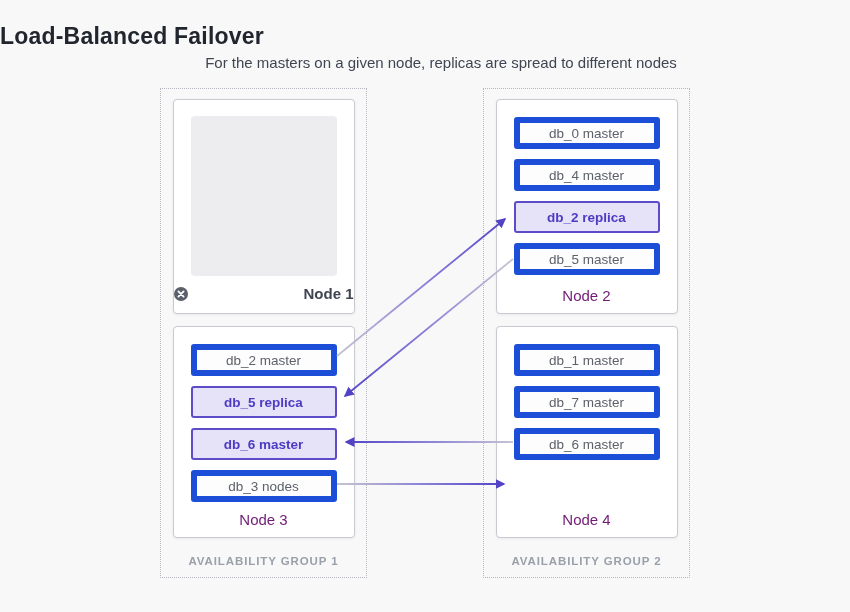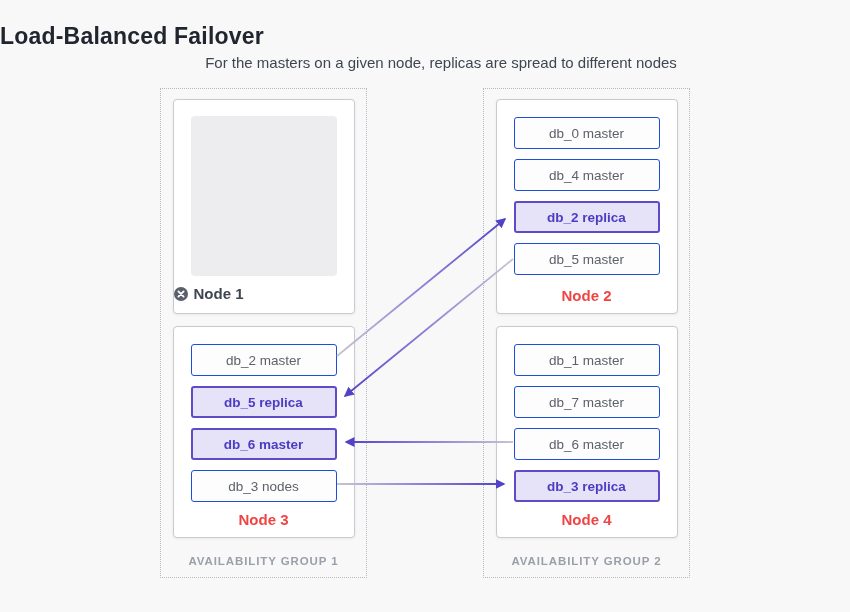--- a/index.html
+++ b/index.html
@@ -44,36 +44,36 @@
   .card-bottom { top:237px; height:212px; }
 
   .placeholder {
     width:146px; height:160px; margin-top:16px;
     background:#ededef; border-radius:4px;
   }
 
   .dbs { display:flex; flex-direction:column; gap:10px; margin-top:17px; }
   .db {
     width:146px; height:32px; box-sizing:border-box;
-    background:#fdfdfe; border:1px solid #1d4ed8; border-radius:3px;
+    background:#fdfdfe; border:6px solid #1d4ed8; border-radius:3px;
     display:flex; align-items:center; justify-content:center;
     font-size:13.5px; color:#5d6169;
   }
   .db.replica {
     background:#e6e2f7; border:2px solid #5c4cc7;
     color:#4c3cc4; font-weight:700;
   }
 
   .node-label {
     position:absolute; bottom:9px; left:0; width:100%;
-    text-align:center; font-size:15px; font-weight:700; color:#ef4444;
+    text-align:center; font-size:15px; font-weight:400; color:#701a75;
   }
   .node-label-row {
     position:absolute; bottom:11px; left:0; width:100%;
-    display:flex; align-items:center; justify-content:flex-start; gap:6px;
+    display:flex; align-items:center; justify-content:space-between; gap:6px;
     font-size:15px; font-weight:700; color:#3f4550;
   }
   .x-icon { width:14px; height:14px; display:block; }
 
   .arrows {
     position:absolute; top:0; left:0; width:850px; height:612px;
     pointer-events:none; z-index:5;
   }
 </style>
 </head>
@@ -120,21 +120,20 @@
         <div class="db">db_5 master</div>
       </div>
       <div class="node-label">Node 2</div>
     </div>
 
     <div class="card card-bottom">
       <div class="dbs">
         <div class="db">db_1 master</div>
         <div class="db">db_7 master</div>
         <div class="db">db_6 master</div>
-        <div class="db replica">db_3 replica</div>
       </div>
       <div class="node-label">Node 4</div>
     </div>
 
     <div class="group-label">AVAILABILITY GROUP 2</div>
   </div>
 
   <svg class="arrows" viewBox="0 0 850 612">
     <defs>
       <marker id="ah" viewBox="0 0 10 10" refX="8.5" refY="5" markerWidth="10" markerHeight="10" markerUnits="userSpaceOnUse" orient="auto">

